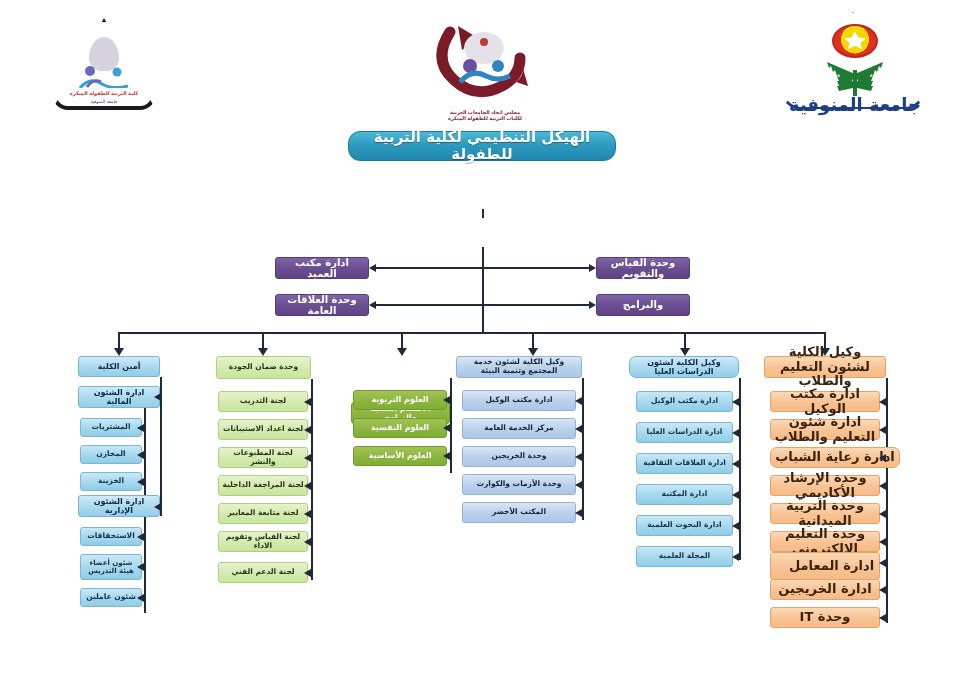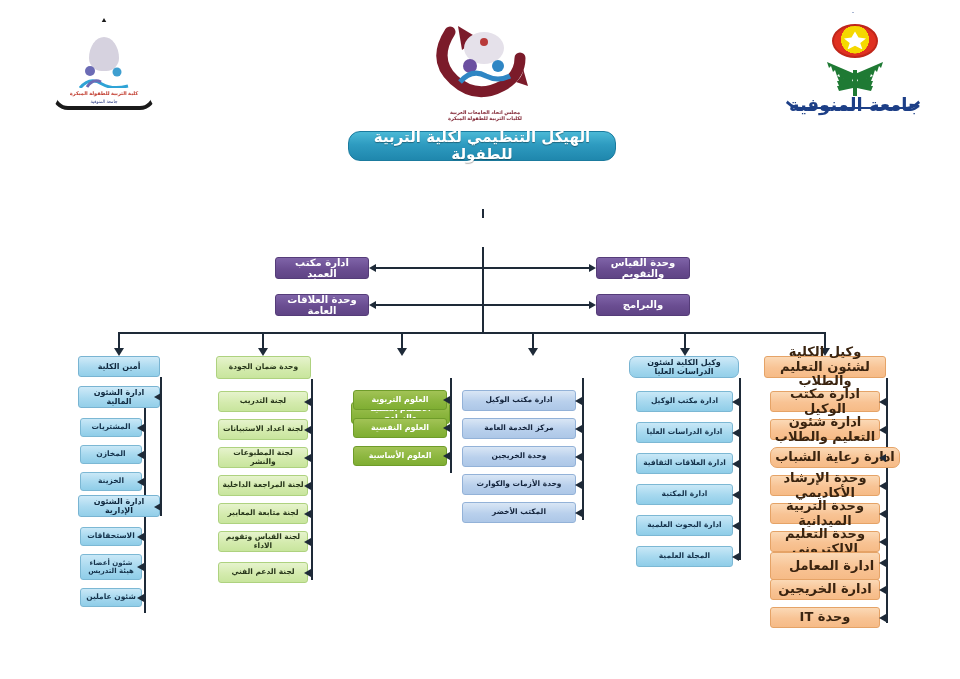--- a/index.html
+++ b/index.html
@@ -328,20 +328,21 @@
 
   <div class="node n-dgreen" style="left:353px; top:390px; width:94px; height:20px;">العلوم التربوية</div>
   <div class="arrow-l" style="left:443px; top:396px;"></div>
 
   <div class="node n-dgreen" style="left:353px; top:418px; width:94px; height:20px;">العلوم النفسية</div>
   <div class="arrow-l" style="left:443px; top:424px;"></div>
 
   <div class="node n-dgreen" style="left:353px; top:446px; width:94px; height:20px;">العلوم الأساسية</div>
   <div class="arrow-l" style="left:443px; top:452px;"></div>
 
+  <div class="node n-steel" style="left:456px; top:356px; width:126px; height:22px;">وكيل الكلية لشئون خدمة المجتمع وتنمية البيئة</div>
   <div class="ln ln-v" style="left:582px; top:378px; height:142px;"></div>
 
   <div class="node n-steel" style="left:462px; top:390px; width:114px; height:21px;">ادارة مكتب الوكيل</div>
   <div class="arrow-l" style="left:575px; top:397px;"></div>
 
   <div class="node n-steel" style="left:462px; top:418px; width:114px; height:21px;">مركز الخدمة العامة</div>
   <div class="arrow-l" style="left:575px; top:425px;"></div>
 
   <div class="node n-steel" style="left:462px; top:446px; width:114px; height:21px;">وحدة الخريجين</div>
   <div class="arrow-l" style="left:575px; top:453px;"></div>

